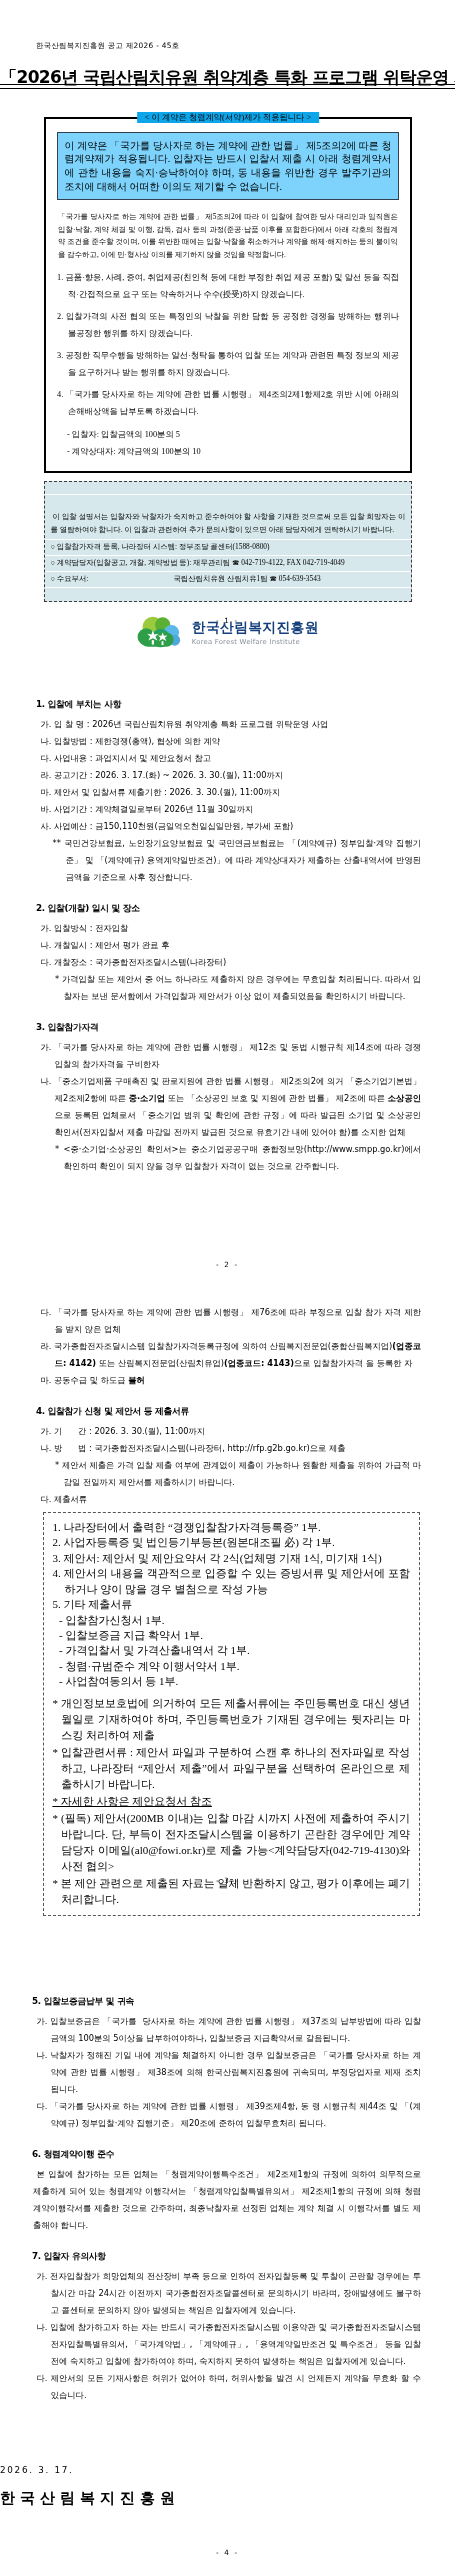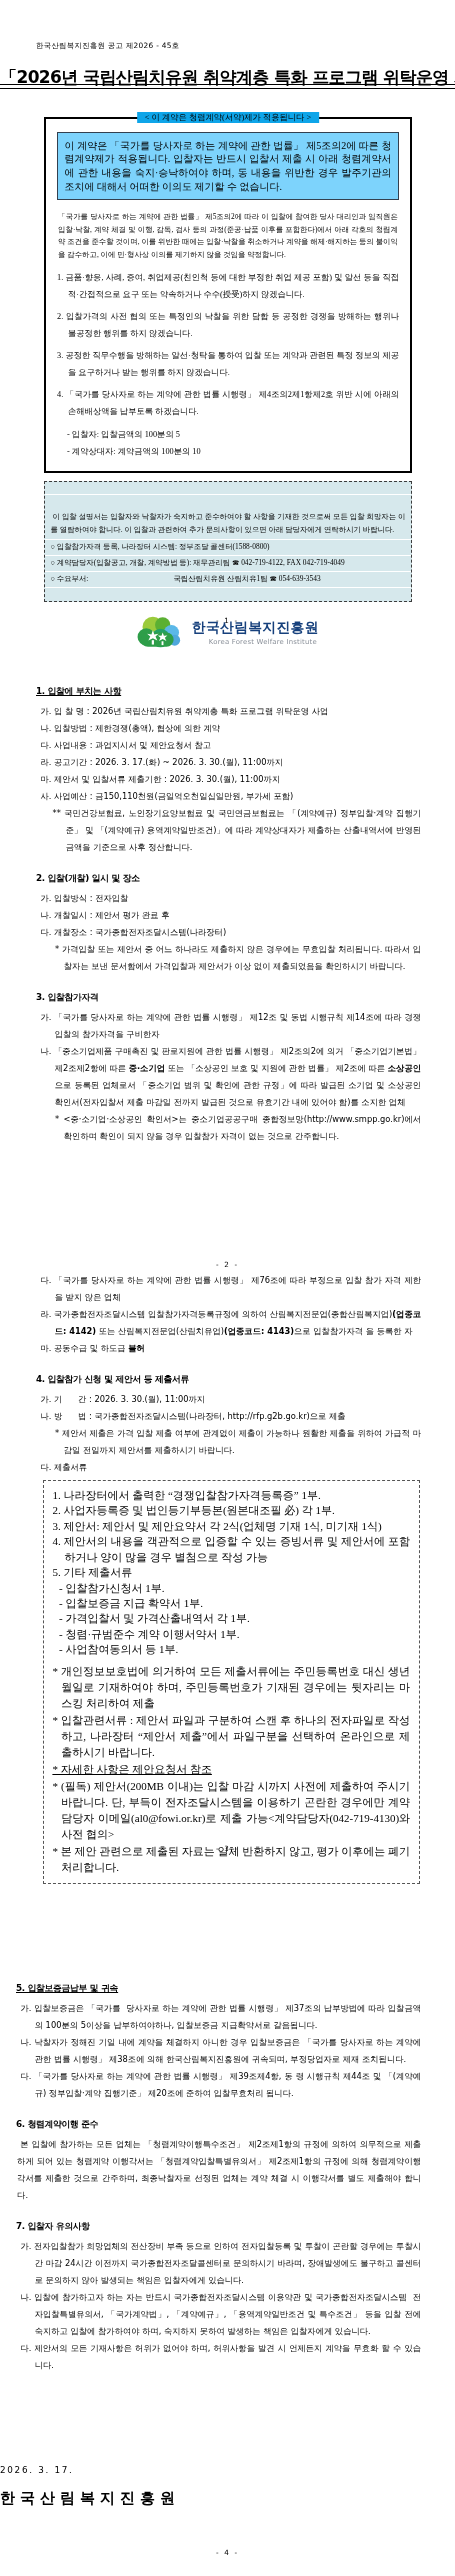--- a/index.html
+++ b/index.html
@@ -5,22 +5,22 @@
   * { margin:0; padding:0; box-sizing:border-box; }
   html,body { background:#fff; }
   body {
     width:455px; height:2576px; position:relative;
     font-family:"DejaVu Sans","Liberation Sans",sans-serif;
     color:#000; -webkit-font-smoothing:antialiased;
   }
   .page { position:absolute; left:0; width:455px; height:644px; overflow:visible; }
   #page1 { top:0; }
   #page2 { top:644px; padding:35px 34px 0 36px; }
-  #page3 { top:1228px; padding:44px 34px 0 36px; }
-  #page4 { top:1932px; padding:44px 34px 0 16px; }
+  #page3 { top:1260px; padding:44px 34px 0 36px; }
+  #page4 { top:1932px; padding:44px 34px 0 32px; }
   .pfoot { position:absolute; left:0; right:0; bottom:19px; text-align:center;
            font-family:"DejaVu Sans","Liberation Sans",sans-serif; font-size:7.2px; letter-spacing:1.7px; }
 
   
   .notice-no { margin:41px 0 0 36px; font-size:7.4px; letter-spacing:0.3px; }
   .doc-title { margin-top:15.4px; text-align:center; white-space:nowrap; }
   .doc-title .tspan {
     font-size:17px; font-weight:bold; letter-spacing:-0.6px;
     text-decoration:underline; border-bottom:1.1px solid #000; padding-bottom:1.1px;
   }
@@ -53,25 +53,25 @@
   .trow { border-top:1.1px solid #fff; padding:1.1px 5.5px; font-size:7.4px; line-height:13.2px; }
   .trow.first { border-top:none; height:12px; }
   .trow.intro { text-align:justify; white-space:pre-wrap; padding-top:15px; padding-bottom:2.2px; }
   .trow.item { height:16px; display:flex; align-items:center; white-space:pre; }
   .trow.last { height:14.3px; }
   .dept-value { margin-left:85px; }
 
   .org-logo { margin:12px auto 0; width:fit-content; display:flex; align-items:center; gap:6.6px; }
   .logo-text .ko { font-size:13.8px; font-weight:bold; color:#16407c; letter-spacing:0.3px;
                    font-family:"DejaVu Sans","Liberation Sans",sans-serif; }
-  .logo-text .en { font-size:6.9px; color:#8a9099; letter-spacing:0.2px; margin-top:1.1px;margin-left:17px; }
+  .logo-text .en { font-size:6.9px; color:#8a9099; letter-spacing:0.2px; margin-top:1.1px; }
 
   
   .h2 { font-size:8.8px; font-weight:bold; letter-spacing:-0.3px; line-height:16.5px; margin:14.3px 0 3.3px; }
-  .h2.mt0 { margin-top:4px;text-decoration:underline; }
+  .h2.mt0 { margin-top:17px; }
   .grp .ln { font-size:8.3px; line-height:17px; text-align:justify; white-space:pre-wrap; }
   .items .ln  { margin-left:4.4px; padding-left:14.3px; text-indent:-14.3px; }
   .notes .ln  { margin-left:19px; padding-left:8.8px; text-indent:-8.8px; }
   .notes2 .ln { margin-left:16.5px; padding-left:13.2px; text-indent:-13.2px; }
   .b { font-weight:bold; }
   .u { text-decoration:underline; }
 
   .docbox {
     border:0.8px dashed #555; margin:4.4px 1.1px 0 6.6px; padding:6.6px 8.8px 7.7px;
   }
@@ -151,20 +151,21 @@
 </div>
 
 <div class="page" id="page2">
   <h2 class="h2 mt0">1. 입찰에 부치는 사항</h2>
   <div class="grp items">
       <p class="ln">가. 입 찰 명 : 2026년 국립산림치유원 취약계층 특화 프로그램 위탁운영 사업</p>
       <p class="ln">나. 입찰방법 : 제한경쟁(총액), 협상에 의한 계약</p>
       <p class="ln">다. 사업내용 : 과업지시서 및 제안요청서 참고</p>
       <p class="ln">라. 공고기간 : 2026. 3. 17.(화) ~ 2026. 3. 30.(월), 11:00까지</p>
       <p class="ln">마. 제안서 및 입찰서류 제출기한 : 2026. 3. 30.(월), 11:00까지</p>
+      <p class="ln">바. 사업기간 : 계약체결일로부터 2026년 11월 30일까지</p>
       <p class="ln">사. 사업예산 : 금150,110천원(금일억오천일십일만원, 부가세 포함)</p>
     </div>
   <div class="grp notes2">
       <p class="ln">** 국민건강보험료, 노인장기요양보험료 및 국민연금보험료는 「(계약예규) 정부입찰·계약 집행기준」 및 「(계약예규) 용역계약일반조건)」에 따라 계약상대자가 제출하는 산출내역서에 반영된 금액을 기준으로 사후 정산합니다.</p>
     </div>
 
   <h2 class="h2">2. 입찰(개찰) 일시 및 장소</h2>
   <div class="grp items">
       <p class="ln">가. 입찰방식 : 전자입찰</p>
       <p class="ln">나. 개찰일시 : 제안서 평가 완료 후</p>

